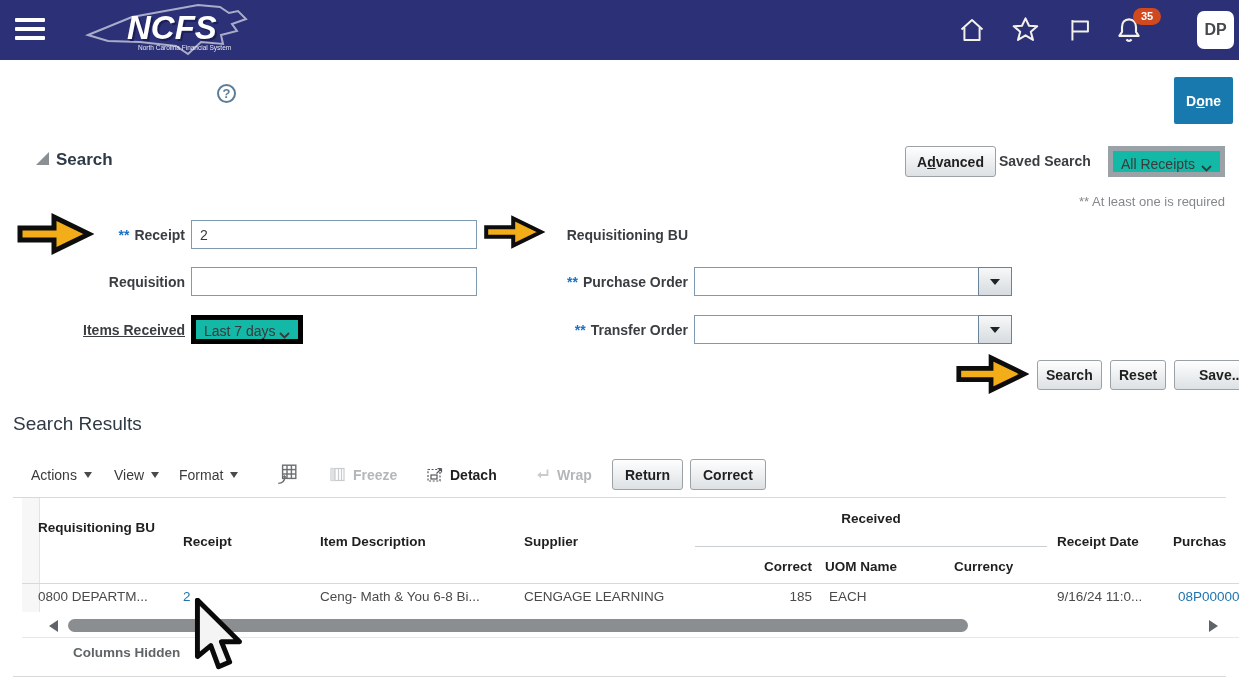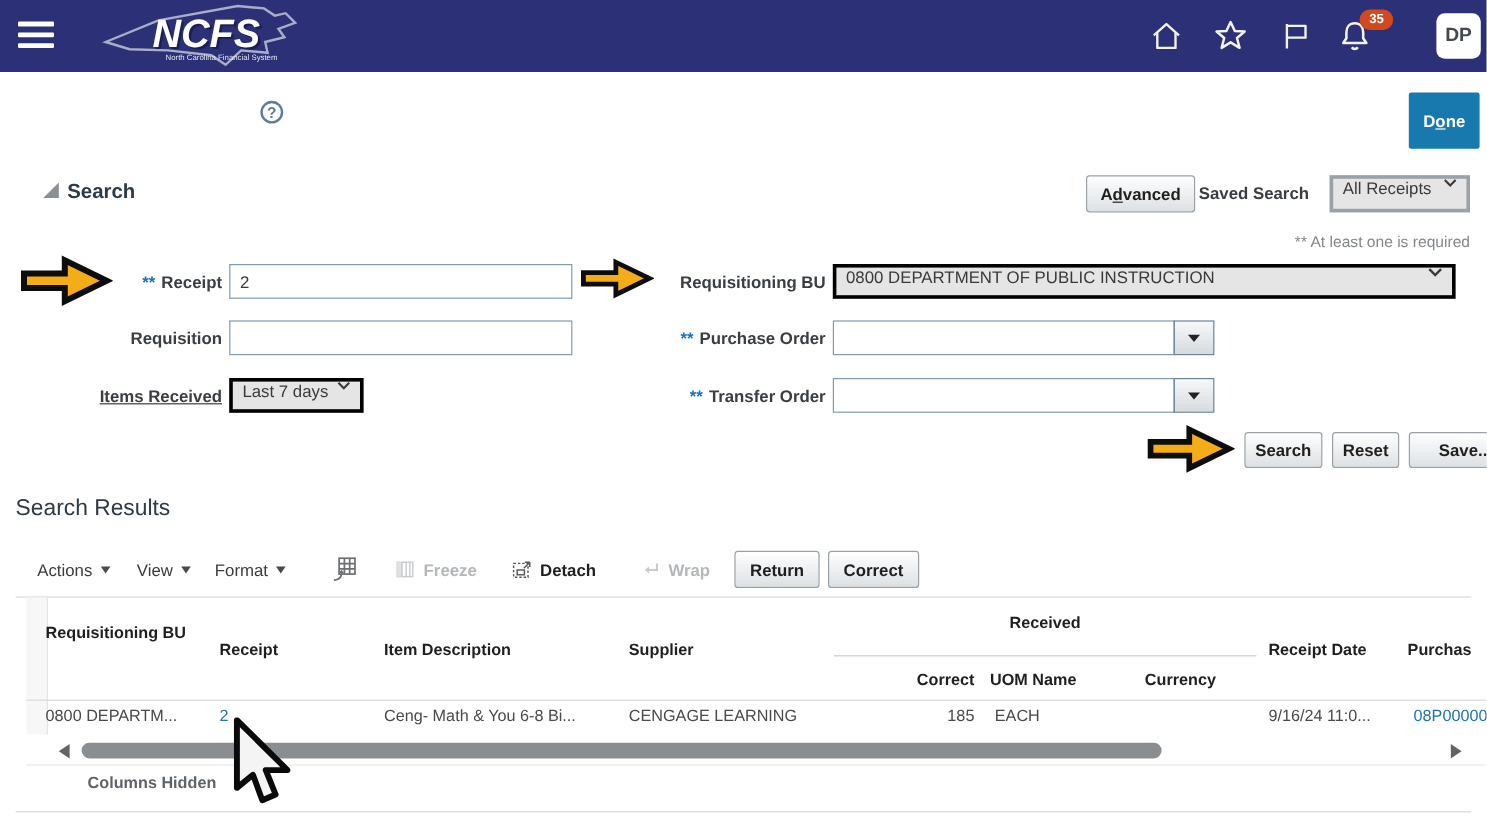--- a/index.html
+++ b/index.html
@@ -23,21 +23,21 @@
   
   .secttitle{font-size:17px;font-weight:bold;color:#2d3b48;}
   .disclosure{width:0;height:0;border-left:13px solid transparent;border-bottom:13px solid #8a8f94;}
   .gbtn{background:linear-gradient(#fefefe,#dde1e4);border:1px solid #9aa2a8;border-radius:3px;
         font-weight:bold;font-size:14px;color:#1f1f1f;display:inline-flex;align-items:center;
         justify-content:center;padding:0 8px;height:30px;font-family:inherit;cursor:pointer;box-sizing:border-box;}
   .lbl{font-size:14px;font-weight:bold;color:#3a3e42;text-align:right;}
   .req{color:#1a72c8;font-weight:bold;margin-right:5px;}
   .tin{border:1px solid #7f9bb1;font-family:inherit;font-size:14px;padding:0 8px;color:#3a3a3a;
        box-sizing:border-box;background:#fff;}
-  .sel{border:3px solid #000000;background:#e5e5e5;display:flex;align-items:flex-start;justify-content:space-between;
+  .sel{border:5px solid #000000;background:#14b8a6;display:flex;align-items:flex-end;justify-content:space-between;
        padding:0 8px;font-size:14px;color:#3a3a3a;box-sizing:border-box;cursor:pointer;}
   .ddbtn{border:1px solid #68839a;background:linear-gradient(#f7f8f9,#d6dbdf);display:flex;align-items:center;
          justify-content:center;box-sizing:border-box;cursor:pointer;}
   .tri-dn{width:0;height:0;border-left:5px solid transparent;border-right:5px solid transparent;border-top:6px solid #222;}
   .note{font-size:13px;color:#84888c;}
   
   .restitle{font-size:19px;color:#2f3a45;}
   .menu{position:absolute;display:flex;align-items:center;gap:7px;font-size:14px;color:#3b3b3b;cursor:pointer;}
   .caret{width:0;height:0;border-left:4px solid transparent;border-right:4px solid transparent;border-top:6px solid #4a4a4a;}
   .tbtn{position:absolute;display:flex;align-items:center;gap:6px;font-size:14px;font-weight:bold;cursor:pointer;}
@@ -134,26 +134,20 @@
 
   <div class="abs lbl" style="left:40px;top:322px;width:145px;text-decoration:underline;">Items Received</div>
   <div class="abs sel" style="left:191px;top:315px;width:112px;height:29px;">
     <span>Last 7 days</span>
     <svg width="11" height="7" viewBox="0 0 11 7">
       <path d="M1 1 L5.5 5.5 L10 1" fill="none" stroke="#3a3a3a" stroke-width="1.8"></path>
       </svg>
   </div>
 
   <div class="abs lbl" style="left:500px;top:227px;width:188px;">Requisitioning BU</div>
-  <div class="abs sel" style="left:694px;top:220px;width:519px;height:29px;">
-    <span>0800 DEPARTMENT OF PUBLIC INSTRUCTION</span>
-    <svg width="12" height="8" viewBox="0 0 11 7">
-      <path d="M1 1 L5.5 5.5 L10 1" fill="none" stroke="#3a3a3a" stroke-width="1.8"></path>
-      </svg>
-  </div>
 
   <div class="abs lbl" style="left:500px;top:274px;width:188px;"><span class="req">**</span><span>Purchase Order</span></div>
   <input class="abs tin" style="left: 694px; top: 267px; width: 285px; height: 29px;" value="">
   <div class="abs ddbtn" style="left:978px;top:267px;width:34px;height:29px;">
       <span class="tri-dn"></span>
     </div>
 
   <div class="abs lbl" style="left:500px;top:322px;width:188px;"><span class="req">**</span><span>Transfer Order</span></div>
   <input class="abs tin" style="left: 694px; top: 315px; width: 285px; height: 29px;" value="">
   <div class="abs ddbtn" style="left:978px;top:315px;width:34px;height:29px;">

